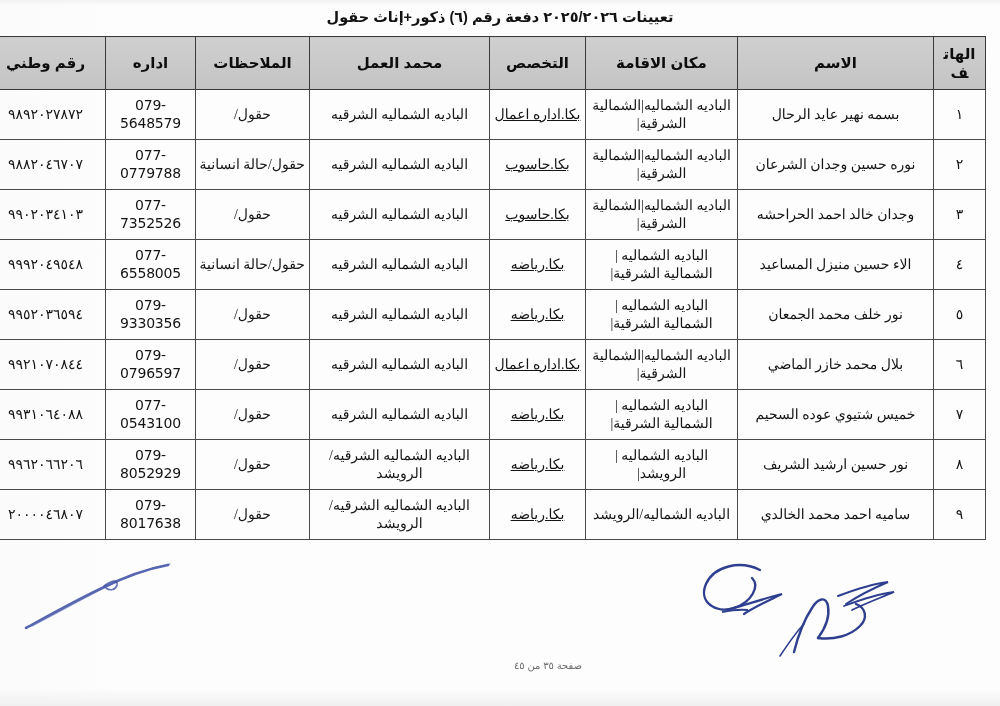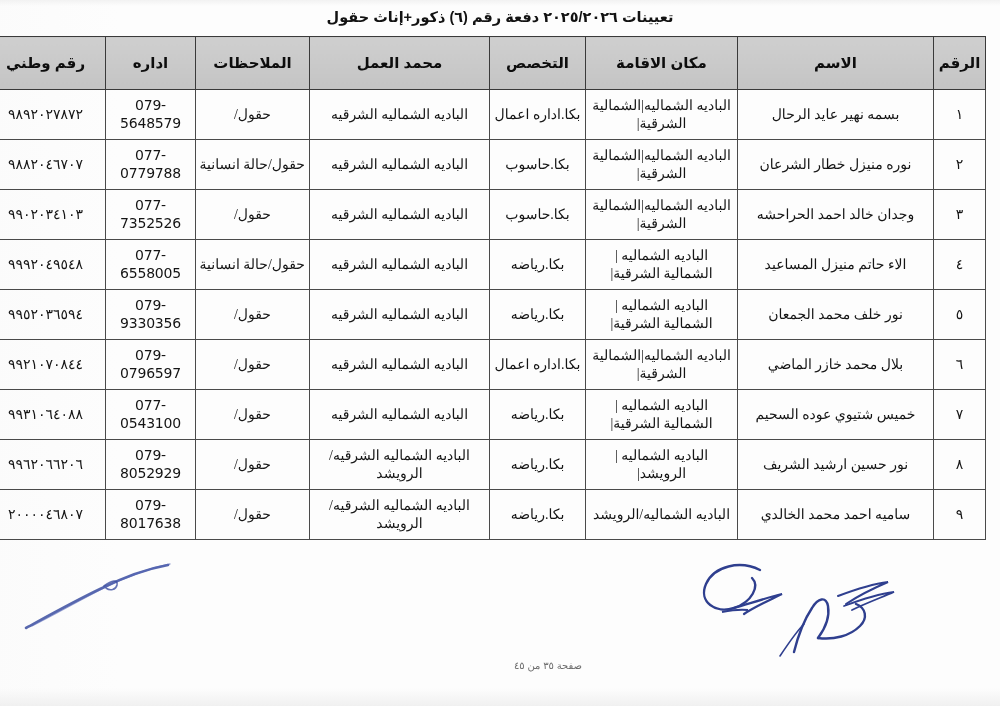--- a/index.html
+++ b/index.html
@@ -85,20 +85,21 @@
     font-size: 15.5px;
     white-space: nowrap;
   }
   td.res-cell {
     font-size: 13.5px;
     line-height: 1.2;
   }
   td.spec-cell {
     font-size: 14.5px;
     white-space: nowrap;
+    text-decoration: underline;
   }
   td.work-cell {
     font-size: 14px;
     line-height: 1.22;
     margin-top: 8px;
   }
   td.note-cell {
     font-size: 13.5px;
     white-space: nowrap;
   }
@@ -176,21 +177,21 @@
           <col class="c-name">
           <col class="c-res">
           <col class="c-spec">
         <col class="c-work">
           <col class="c-note">
           <col class="c-phone">
           <col class="c-nid">
       </colgroup>
       <thead>
         <tr>
-          <th>الرقم</th>
+          <th>الهاتف</th>
           <th>الاسم</th>
           <th>مكان الاقامة</th>
           <th>التخصص</th>
           <th>محمد العمل</th>
           <th>الملاحظات</th>
           <th>اداره</th>
           <th>رقم وطني</th>
         </tr>
       </thead>
       <tbody id="table-body">
@@ -202,21 +203,21 @@
             <td class="work-cell">الباديه الشماليه الشرقيه</td>
             <td class="note-cell">حقول/</td>
             <td class="phone-cell">
               <span class="phone-a">079-</span>
               <span class="phone-b">5648579</span>
             </td>
             <td class="nid-cell">٩٨٩٢٠٢٧٨٧٢</td>
           </tr>
           <tr>
             <td class="num-cell">٢</td>
-            <td class="name-cell">نوره منيزل خطار الشرعان</td>
+            <td class="name-cell">نوره حسين وجدان الشرعان</td>
             <td class="res-cell">الباديه الشماليه|الشمالية الشرقية|</td>
             <td class="spec-cell">بكا.حاسوب</td>
             <td class="work-cell">الباديه الشماليه الشرقيه</td>
             <td class="note-cell">حقول/حالة انسانية</td>
             <td class="phone-cell">
               <span class="phone-a">077-</span>
               <span class="phone-b">0779788</span>
             </td>
             <td class="nid-cell">٩٨٨٢٠٤٦٧٠٧</td>
           </tr>
@@ -228,21 +229,21 @@
             <td class="work-cell">الباديه الشماليه الشرقيه</td>
             <td class="note-cell">حقول/</td>
             <td class="phone-cell">
               <span class="phone-a">077-</span>
               <span class="phone-b">7352526</span>
             </td>
             <td class="nid-cell">٩٩٠٢٠٣٤١٠٣</td>
           </tr>
           <tr>
             <td class="num-cell">٤</td>
-            <td class="name-cell">الاء حاتم منيزل المساعيد</td>
+            <td class="name-cell">الاء حسين منيزل المساعيد</td>
             <td class="res-cell">الباديه الشماليه | الشمالية الشرقية|</td>
             <td class="spec-cell">بكا.رياضه</td>
             <td class="work-cell">الباديه الشماليه الشرقيه</td>
             <td class="note-cell">حقول/حالة انسانية</td>
             <td class="phone-cell">
               <span class="phone-a">077-</span>
               <span class="phone-b">6558005</span>
             </td>
             <td class="nid-cell">٩٩٩٢٠٤٩٥٤٨</td>
           </tr>

